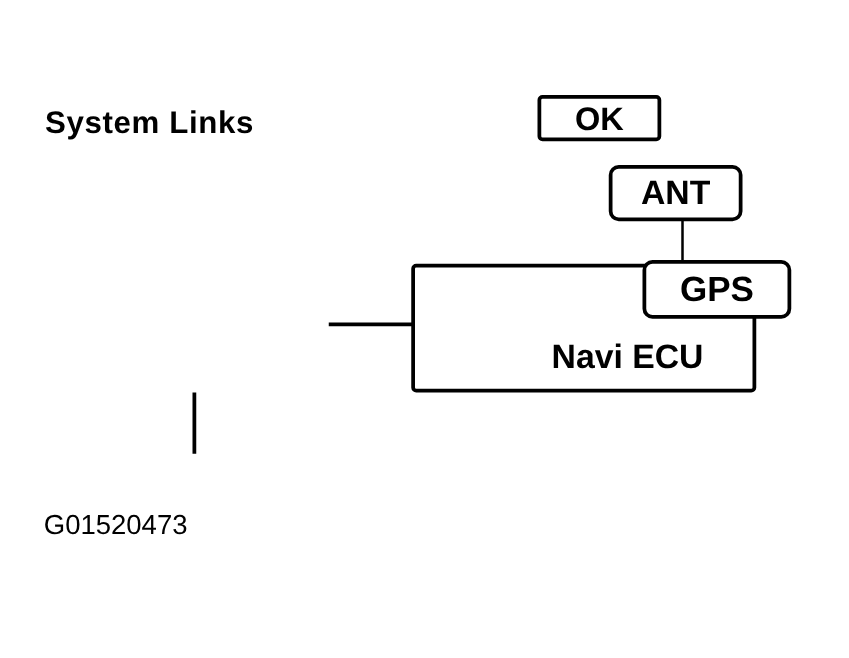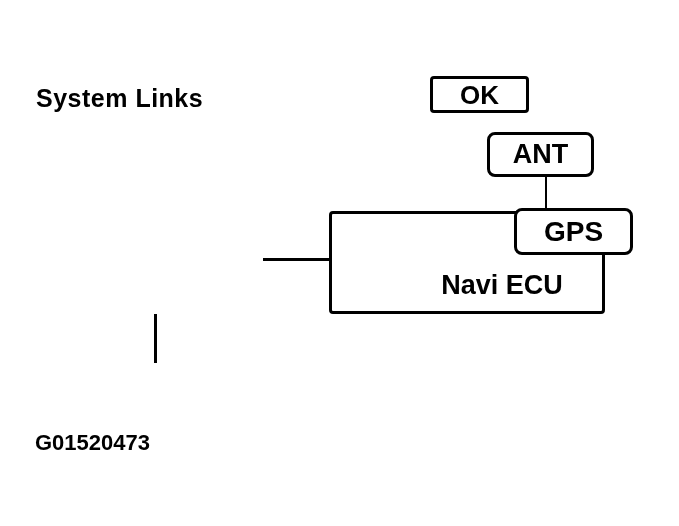--- a/index.html
+++ b/index.html
@@ -62,23 +62,23 @@
   .navi-label { font-size: 27px; margin-bottom: 12px; margin-left: 22px; }
   .node-disp { left: 100px; top: 211px; width: 165px; height: 105px; border-radius: 6px; font-size: 26px; }
   .node-ac   { left: 100px; top: 361px; width: 119px; height: 44px;  border-radius: 4px; font-size: 26px; }
   .connector { position: absolute; background: #000000; z-index: 0; }
   .conn-ant-gps  { left: 545px; top: 175px; width: 2px;  height: 36px; }
   .conn-disp-navi{ left: 263px; top: 258px; width: 68px; height: 3px; }
   .conn-disp-ac  { left: 154px; top: 314px; width: 3px;  height: 49px; }
   .caption {
     position: absolute;
     left: 35px;
-    top: 430px;
+    top: 407px;
     font-size: 22px;
-    font-weight: bold;
+    font-weight: normal;
     text-align: center;
   }
 </style>
 </head>
 <body>
 
 <div class="screen">
 
   <div class="title">System Links</div>
 

